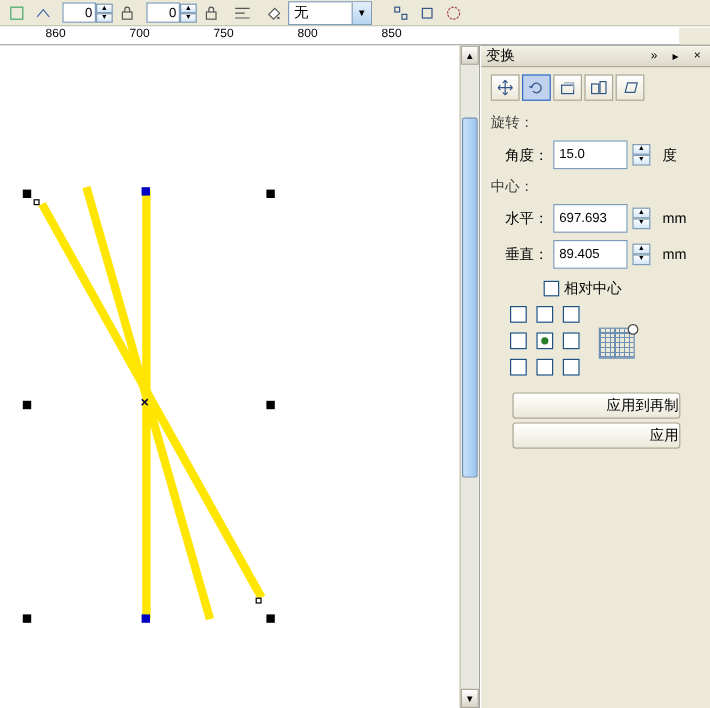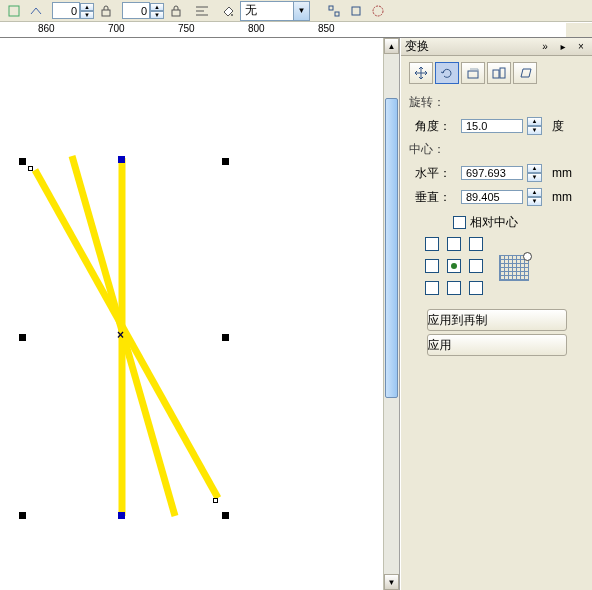--- a/index.html
+++ b/index.html
@@ -37,37 +37,37 @@
 .panel-header .hdr-right { margin-left: auto; display: flex; gap: 4px; }
 .hdr-icon { width: 14px; height: 14px; display: flex; align-items: center; justify-content: center; font-size: 10px; cursor: pointer; }
 
 .panel-body { padding: 6px 8px; }
 .tool-row { display: flex; gap: 2px; margin-bottom: 10px; }
 .tool-row .tbtn { width: 24px; height: 22px; border: 1px solid #aca899; background: linear-gradient(#fff,#ece9d8); display: flex; align-items: center; justify-content: center; cursor: pointer; }
 .tool-row .tbtn.active { border: 1px solid #316ac5; background: #c1d2ee; }
 
 .section-label { margin: 6px 0 6px 0; font-size: 12px; color: #404040; }
 .field-row { display: flex; align-items: center; margin-bottom: 6px; gap: 4px; }
-.field-label { width: 48px; text-align: center; }
-.field-input { width: 62px; height: 14px; border: 1px solid #7f9db9; background: #fff; padding: 0 4px; text-align: left; font-size: 11px; }
+.field-label { width: 48px; text-align: right; }
+.field-input { width: 62px; height: 24px; border: 1px solid #7f9db9; background: #fff; padding: 0 4px; text-align: left; font-size: 11px; }
 .field-spin { display: flex; flex-direction: column; }
 .field-spin span { width: 15px; height: 9px; border: 1px solid #7f9db9; background: linear-gradient(#fff,#d4e6f9); font-size: 6px; line-height: 7px; text-align: center; cursor: pointer; }
 .unit { margin-left: 6px; color: #000; }
 
 .cb-row { margin: 8px 0 6px 0; display: flex; align-items: center; gap: 4px; padding-left: 44px; }
 .cb { width: 13px; height: 13px; border: 1px solid #1c5180; background: #fff; }
 
 .anchor-grid { display: flex; align-items: center; gap: 12px; margin: 4px 0 10px 16px; }
 .anchor-cells { display: grid; grid-template-columns: repeat(3, 18px); grid-template-rows: repeat(3, 18px); gap: 4px; }
 .anchor-cell { width: 14px; height: 14px; border: 1px solid #1c5180; background: #fff; display: flex; align-items: center; justify-content: center; cursor: pointer; }
 .anchor-cell.sel::after { content: ""; width: 6px; height: 6px; border-radius: 50%; background: #2a7e2a; }
 .grid-icon { width: 30px; height: 26px; background: repeating-linear-gradient(0deg,#6e8fb5 0 1px,transparent 1px 4px), repeating-linear-gradient(90deg,#6e8fb5 0 1px,transparent 1px 4px); border: 1px solid #6e8fb5; position: relative; }
 .grid-icon::after { content: ""; position: absolute; right: -4px; top: -4px; width: 7px; height: 7px; border: 1px solid #444; border-radius: 50%; background: #fff; }
 
-.pbtn { width: 140px; height: 22px; border: 1px solid #aca899; background: linear-gradient(#fff,#ece9d8); display: flex; align-items: center; justify-content: flex-start; cursor: pointer; margin: 3px auto; border-radius: 3px; }
+.pbtn { width: 140px; height: 22px; border: 1px solid #aca899; background: linear-gradient(#fff,#ece9d8); display: flex; align-items: center; justify-content: flex-end; cursor: pointer; margin: 3px auto; border-radius: 3px; }
 </style>
 </head>
 <body>
 
 <div class="top-toolbar">
   <div class="tb-group">
     <div class="tb-btn">
         <svg width="14" height="14">
           <rect x="2" y="2" width="10" height="10" fill="none" stroke="#4a6"></rect>
         </svg>

